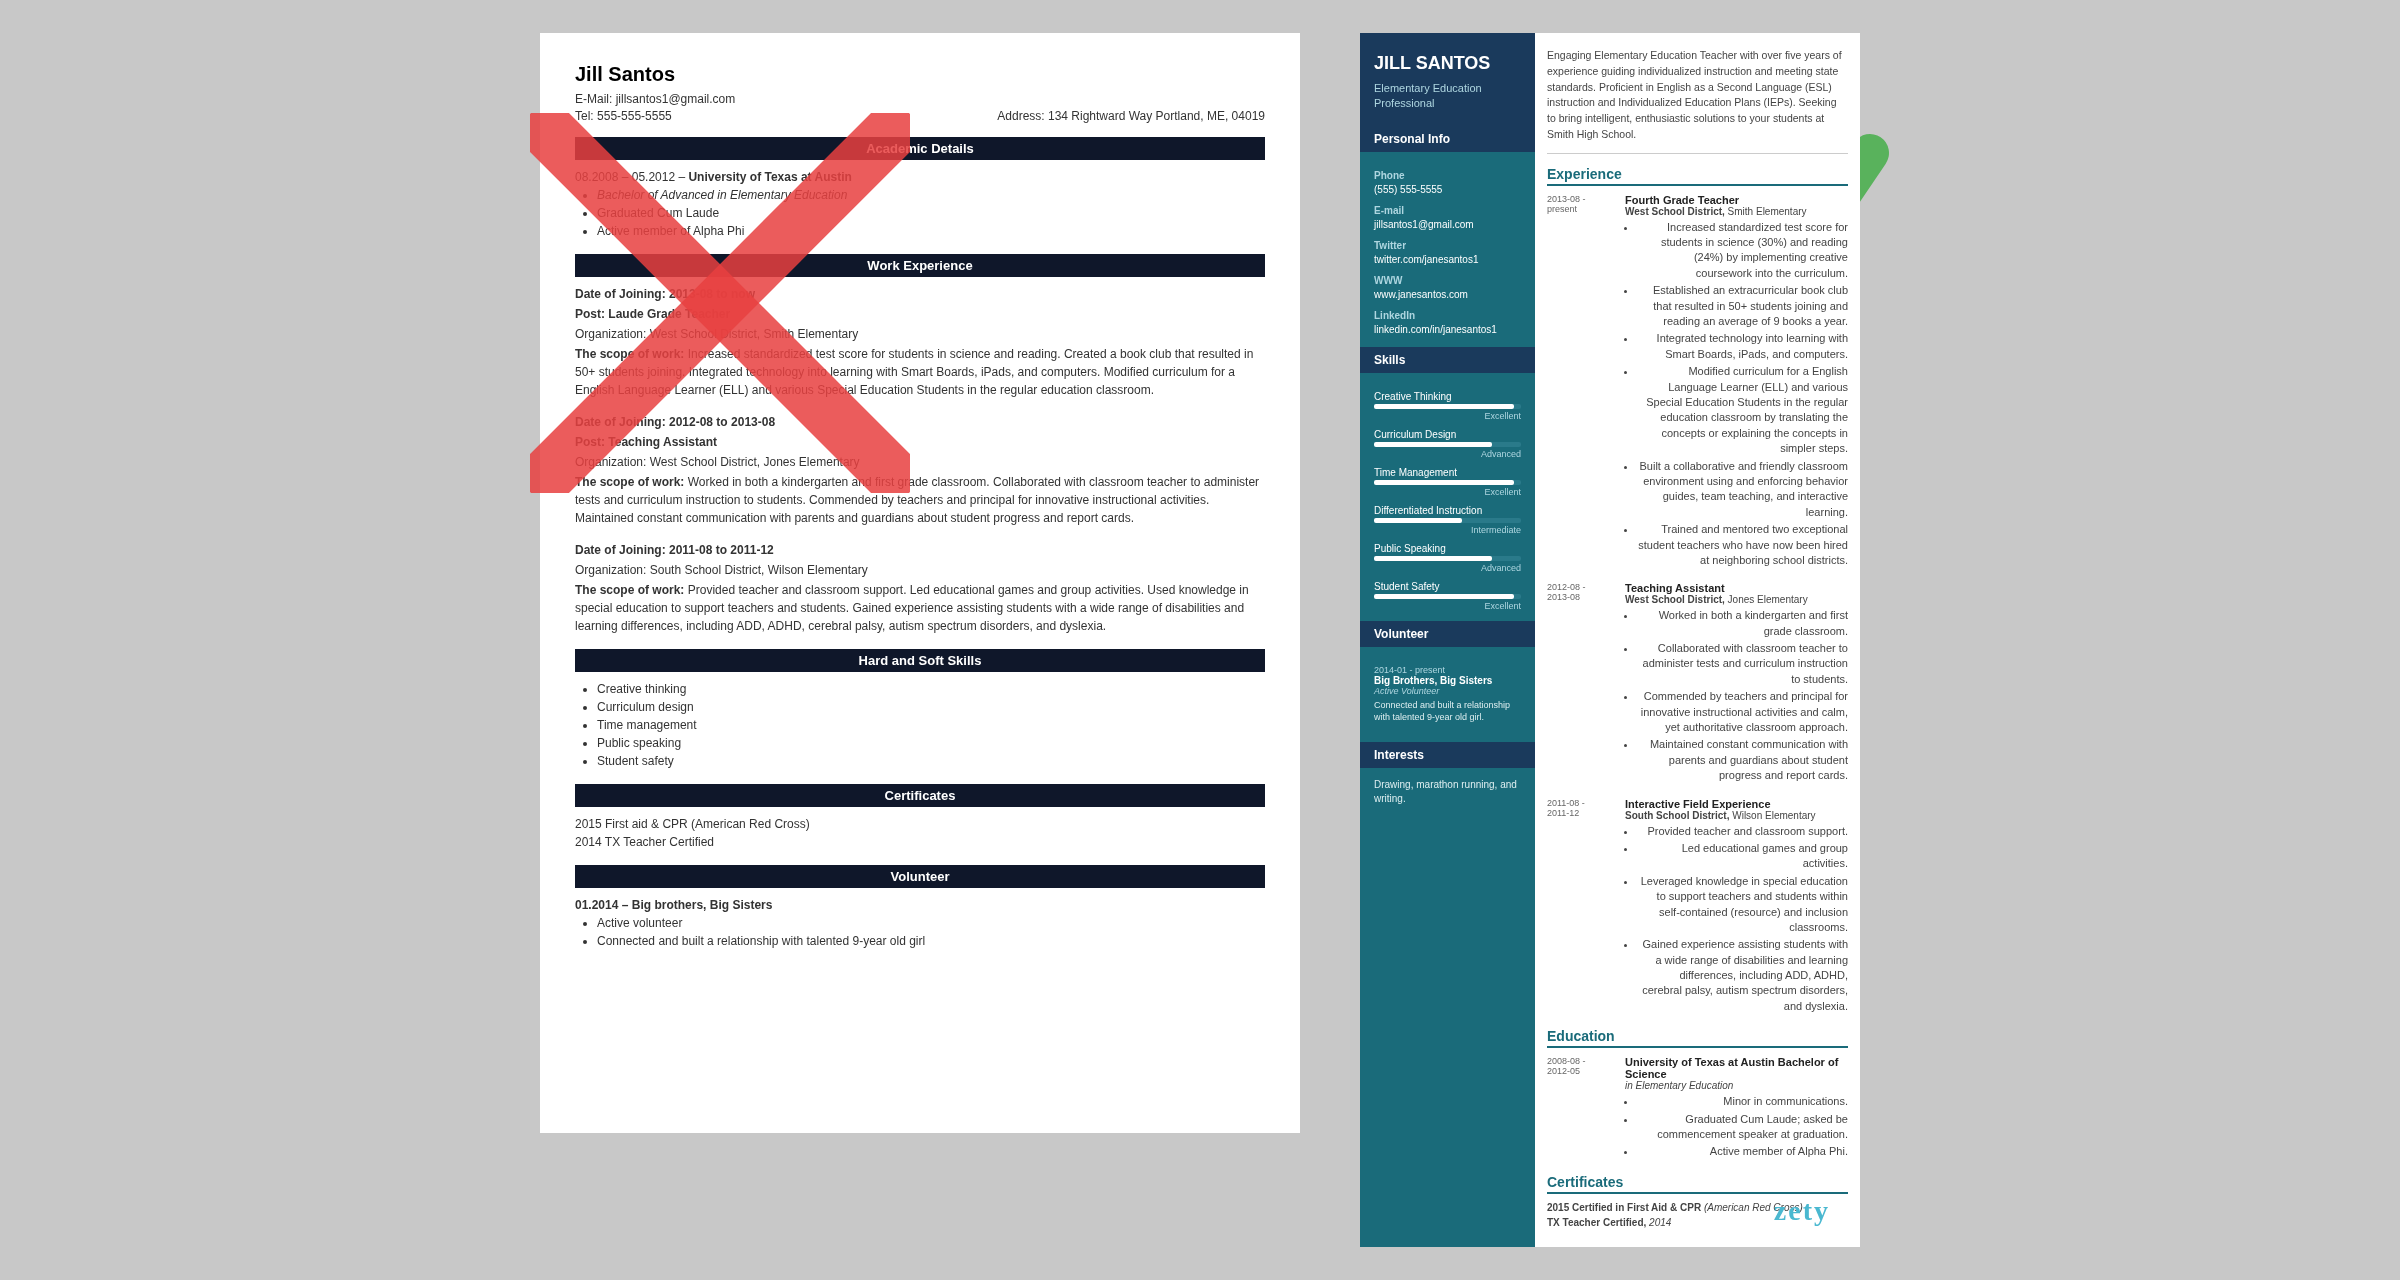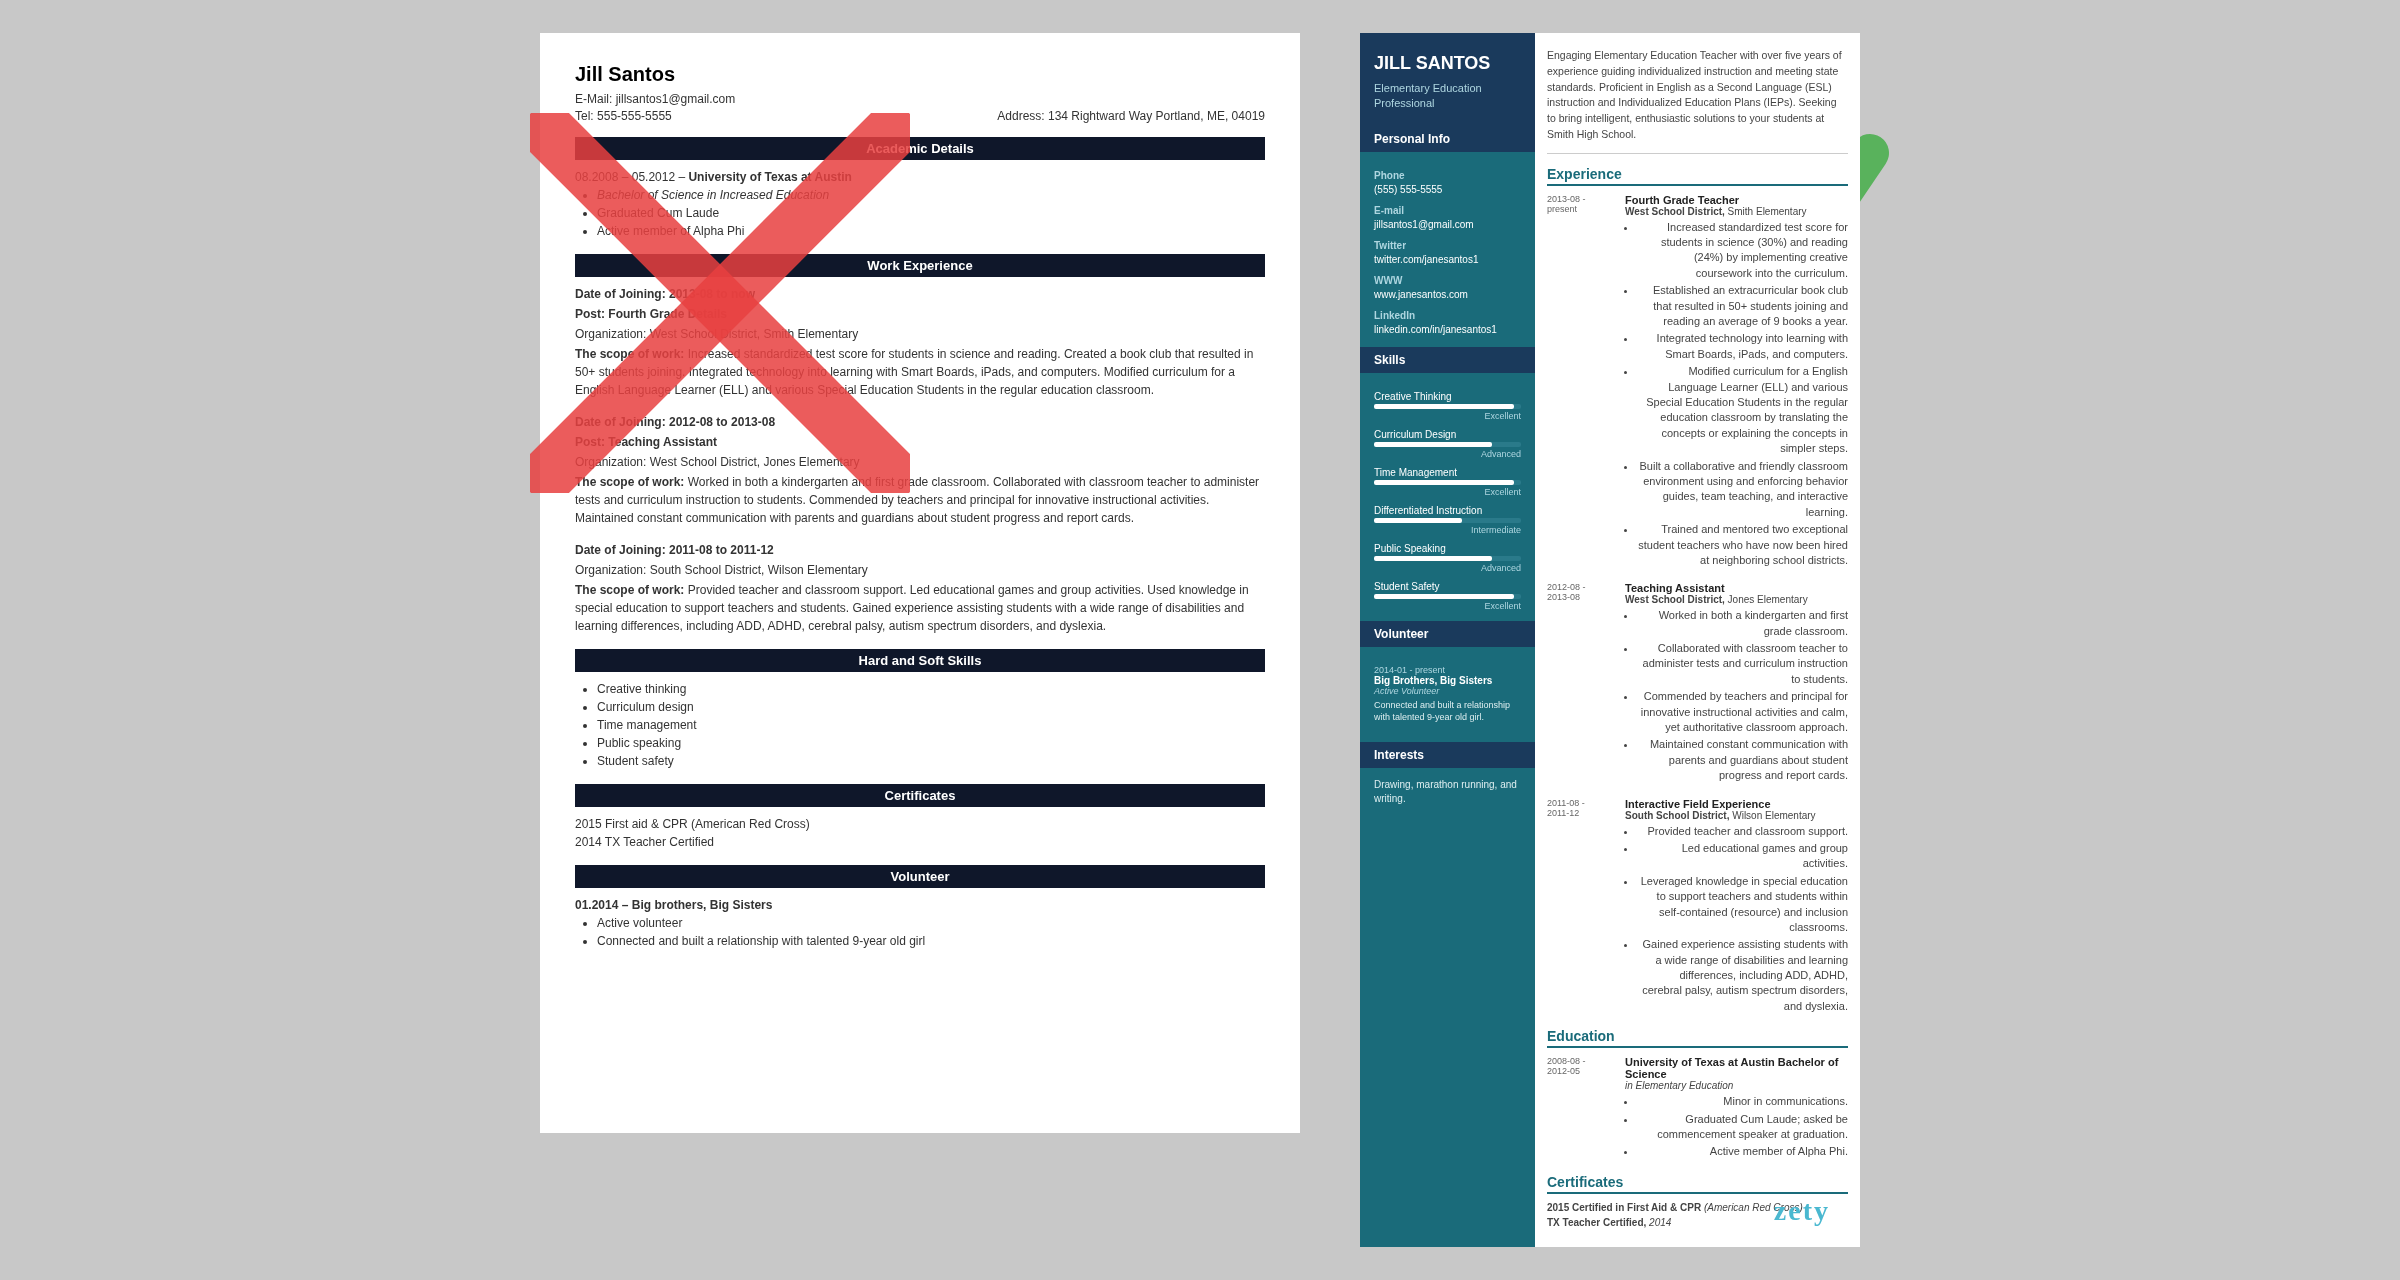--- a/index.html
+++ b/index.html
@@ -338,31 +338,31 @@
       </div>
     </div>
 
     <div class="section-header">Academic Details</div>
     <div>
       <p>
         <span>08.2008 – 05.2012 –</span>
         <strong>University of Texas at Austin</strong>
       </p>
       <ul>
-        <li><em>Bachelor of Science in Increased Education</em></li>
+        <li><em>Bachelor of Advanced in Elementary Education</em></li>
         <li>Graduated Cum Laude</li>
         <li>Active member of Alpha Phi</li>
       </ul>
     </div>
 
     <div class="section-header">Work Experience</div>
 
     <div class="work-entry">
       <p><strong>Date of Joining: 2013-08 to now</strong></p>
-      <p><strong>Post: Fourth Grade Details</strong></p>
+      <p><strong>Post: Laude Grade Teacher</strong></p>
       <p>Organization: West School District, Smith Elementary</p>
       <p>
         <strong>The scope of work:</strong>
         <span>Increased standardized test score for students in science and reading. Created a book club that resulted in 50+ students joining. Integrated technology into learning with Smart Boards, iPads, and computers. Modified curriculum for a English Language Learner (ELL) and various Special Education Students in the regular education classroom.</span>
       </p>
     </div>
 
     <div class="work-entry">
       <p><strong>Date of Joining: 2012-08 to 2013-08</strong></p>
       <p><strong>Post: Teaching Assistant</strong></p>

